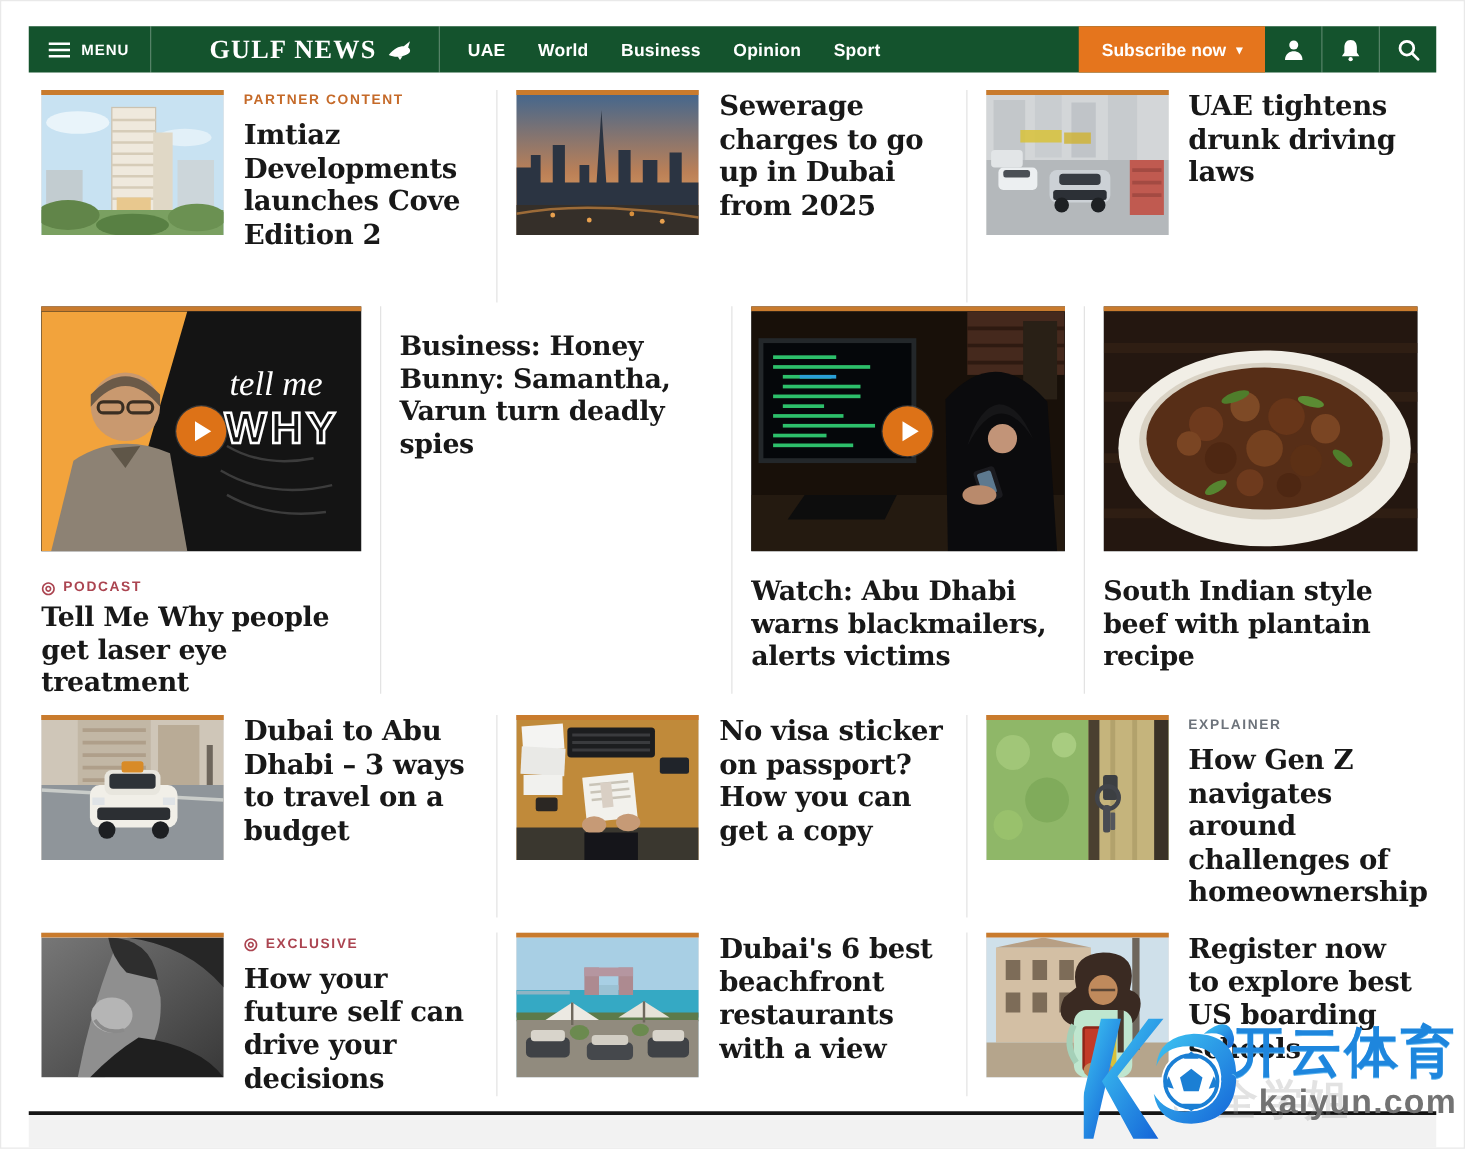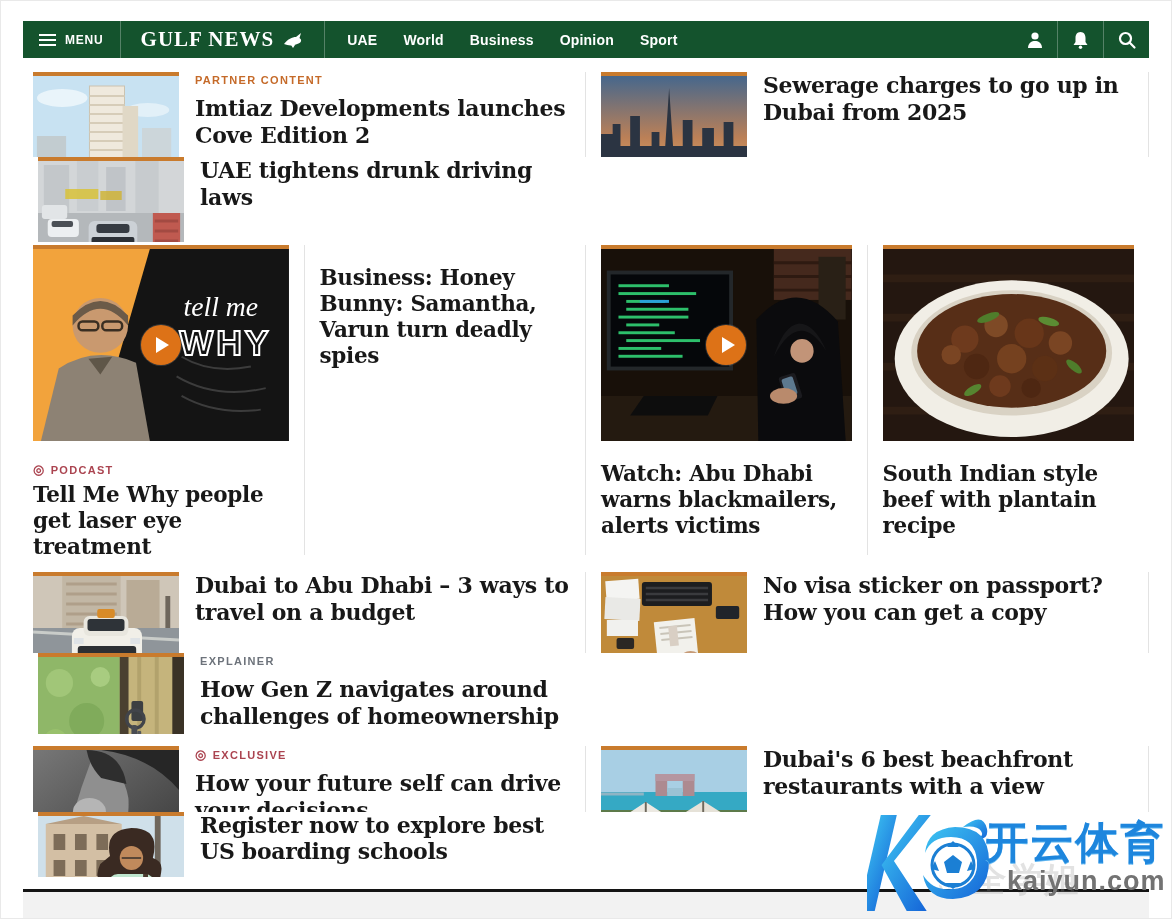--- a/index.html
+++ b/index.html
@@ -16,36 +16,36 @@
   .topnav {
     height:37px; background:#14532d; display:flex; align-items:stretch;
     color:#fff;
   }
   .nav-sec { display:flex; align-items:center; padding:0 16px; }
   .nav-div { width:1px; background:rgba(255,255,255,.28); }
   .menu-btn { gap:9px; cursor:pointer; }
   .hamburger { display:flex; flex-direction:column; gap:3px; }
   .hamburger span { width:17px; height:2px; background:#fff; display:block; }
   .menu-label { font-size:12px; font-weight:700; letter-spacing:.8px; }
-  .brand { gap:8px; padding:0 20px; }
+  .brand { gap:8px; padding:0 20px;margin-left:27px; }
   .brand-name {
     font-family:"Liberation Serif", serif; font-weight:700;
     font-size:21px; letter-spacing:1px; white-space:nowrap;
   }
   .nav-links { display:flex; align-items:center; gap:26px; padding:0 22px; flex:1; }
   .nav-link { font-size:14px; font-weight:600; letter-spacing:.2px; cursor:pointer; }
   .subscribe-btn {
     background:#e5751d; display:flex; align-items:center; gap:8px;
     padding:0 18px; font-size:14px; font-weight:700; cursor:pointer; white-space:nowrap;
   }
   .icon-btn { width:45px; display:flex; align-items:center; justify-content:center; cursor:pointer; }
 
   
   .row { display:grid; }
-  .row-3 { grid-template-columns:repeat(2,1fr); }
+  .row-3 { grid-template-columns:repeat(3,1fr); }
   .row-4 { grid-template-columns:repeat(4,1fr); }
   .row1 { margin-top:14px; height:170px; }
   .row2 { margin-top:3px;  height:310px; }
   .row3 { margin-top:17px; height:162px; }
   .row4 { margin-top:12px; height:131px; }
   .card { padding:0 15px; border-right:1px solid #e3e3e3; overflow:hidden; }
   .card:first-child { padding-left:10px; }
   .card:last-child { border-right:none; }
 
   .hcard { display:flex; gap:16px; cursor:pointer; }
@@ -131,20 +131,24 @@
         <path d="M9 14 L13 14 L11 17 Z" fill="#ffffff"></path>
       </svg>
     </div>
     <div class="nav-div"></div>
     <div class="nav-links">
       <span class="nav-link">UAE</span>
       <span class="nav-link">World</span>
       <span class="nav-link">Business</span>
       <span class="nav-link">Opinion</span>
       <span class="nav-link">Sport</span>
+    </div>
+    <div class="subscribe-btn">
+      <span>Subscribe now</span>
+      <span style="font-size:10px">▾</span>
     </div>
     <div class="icon-btn">
       <svg width="20" height="20" viewBox="0 0 20 20">
         <circle cx="10" cy="6" r="3.6" fill="#fff"></circle>
         <path d="M3 18 C3 12.8 7 11 10 11 C13 11 17 12.8 17 18 Z" fill="#fff"></path>
       </svg>
     </div>
     <div class="nav-div"></div>
     <div class="icon-btn">
       <svg width="19" height="20" viewBox="0 0 19 20">

